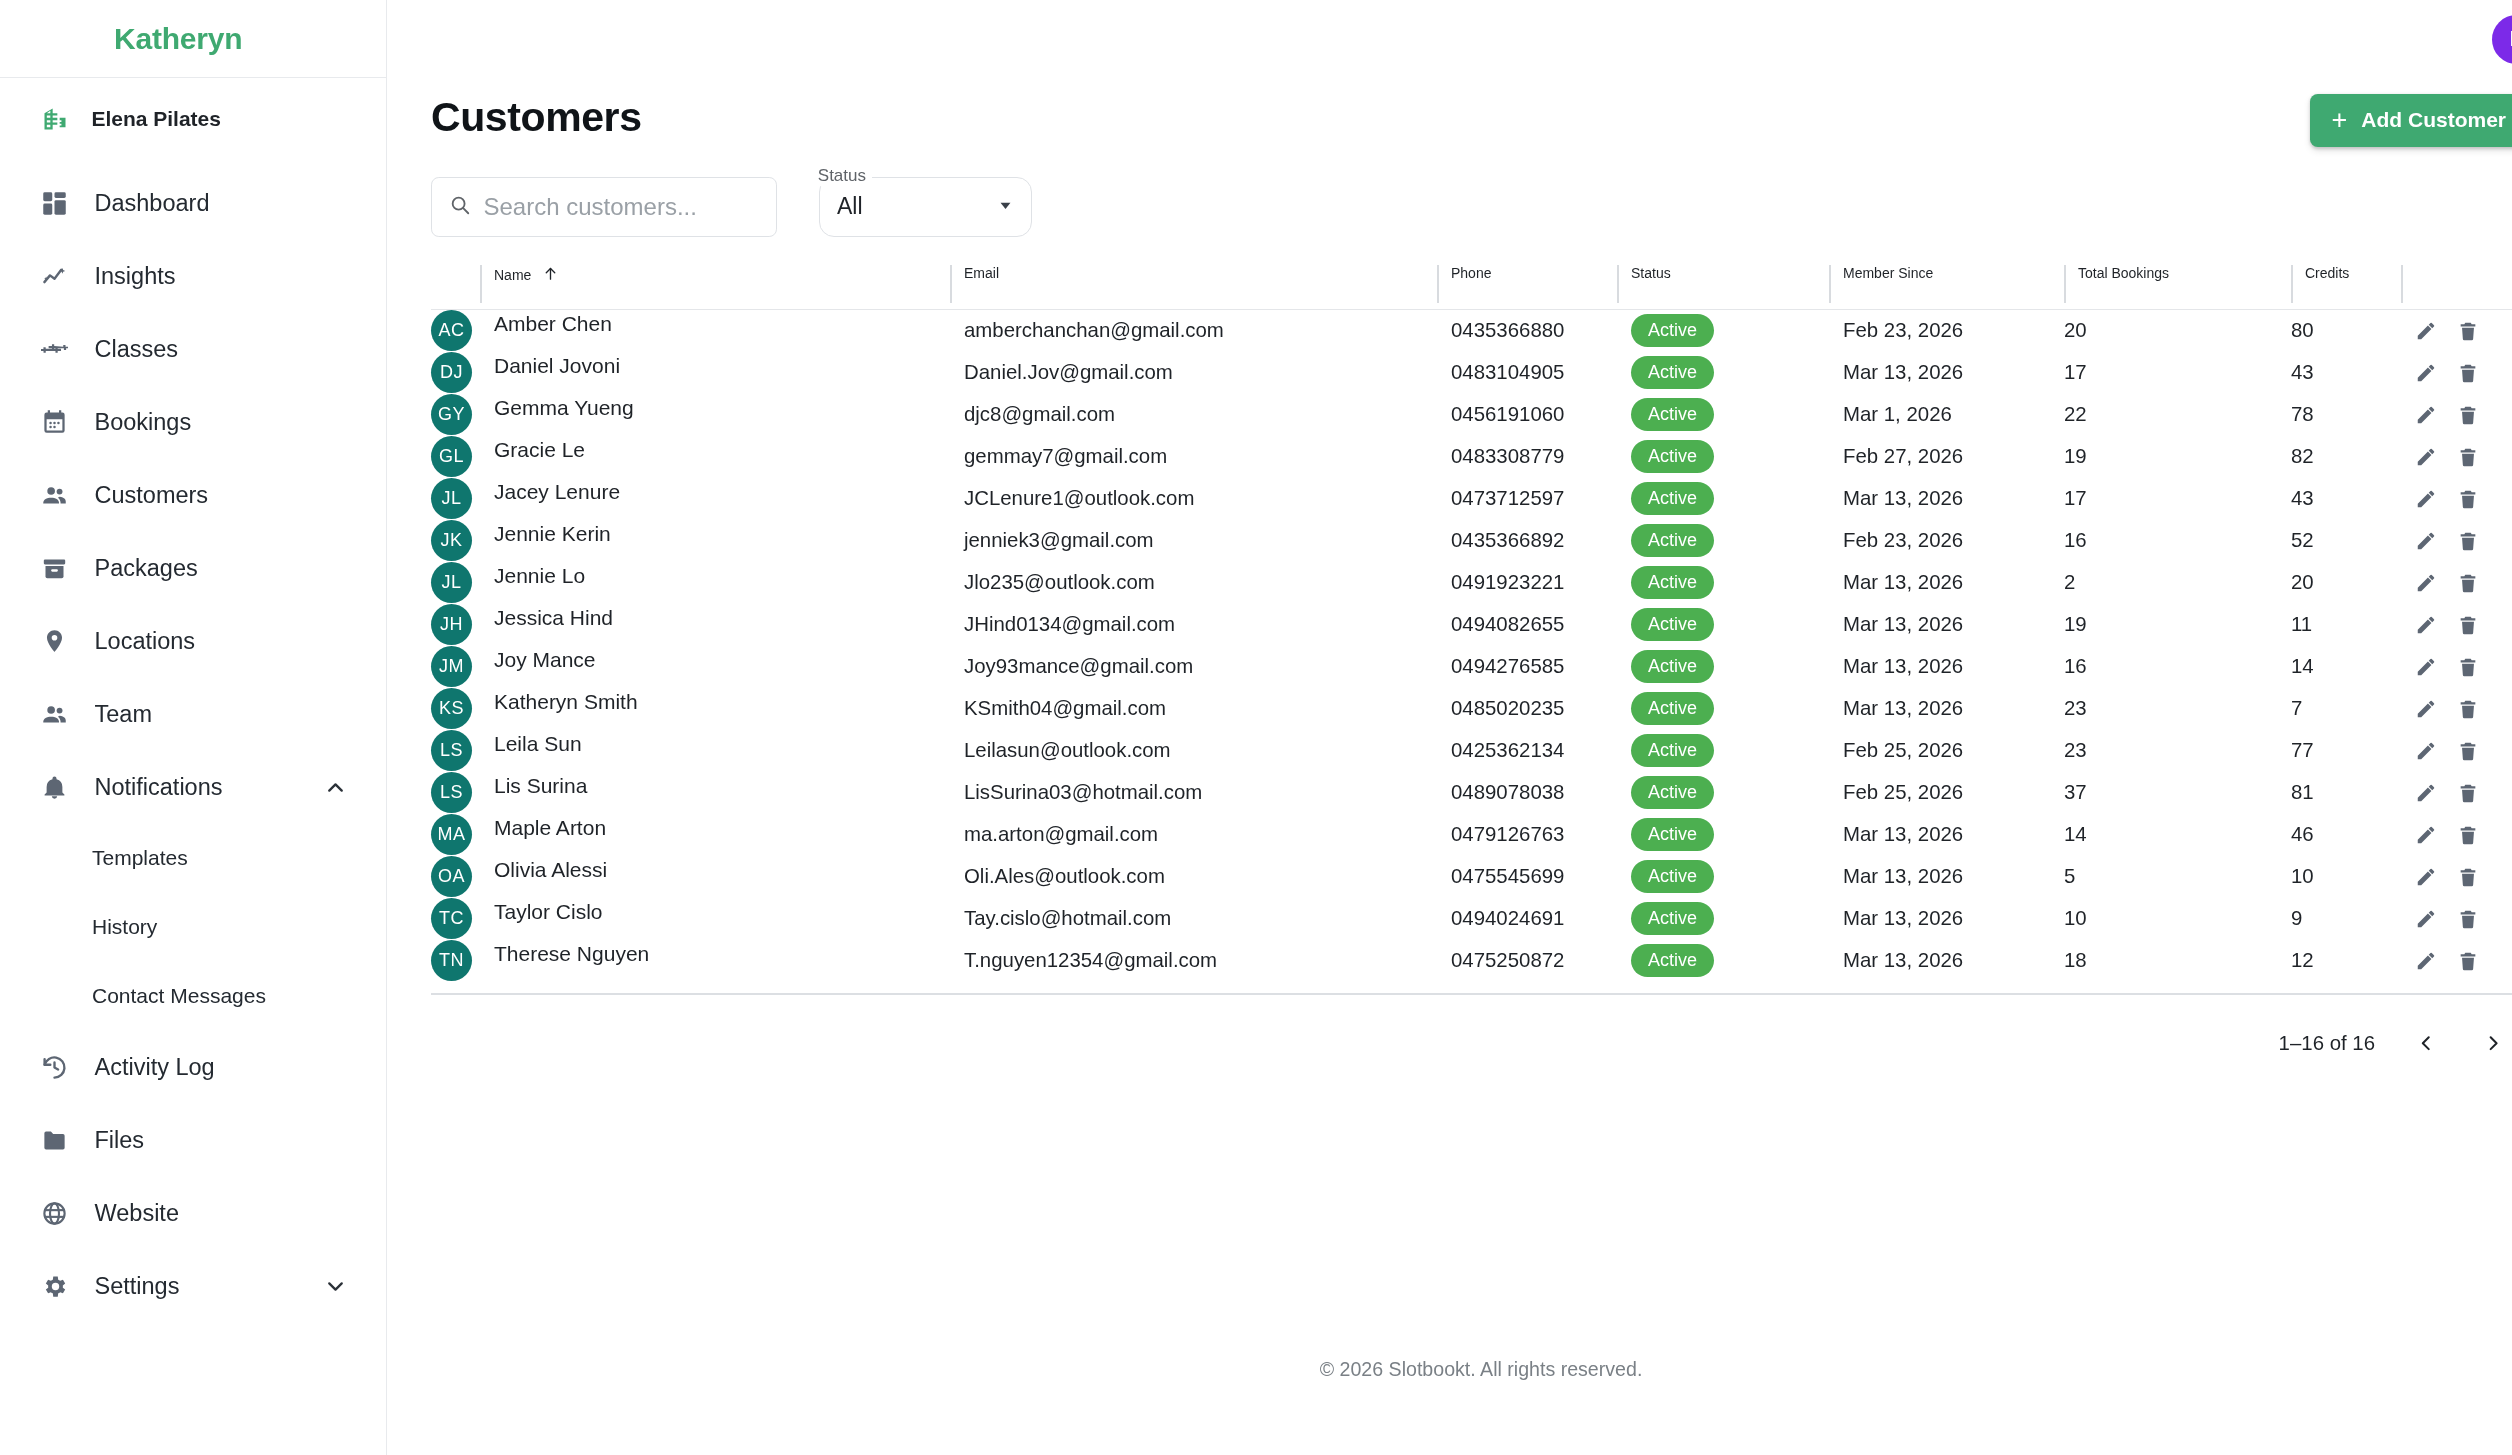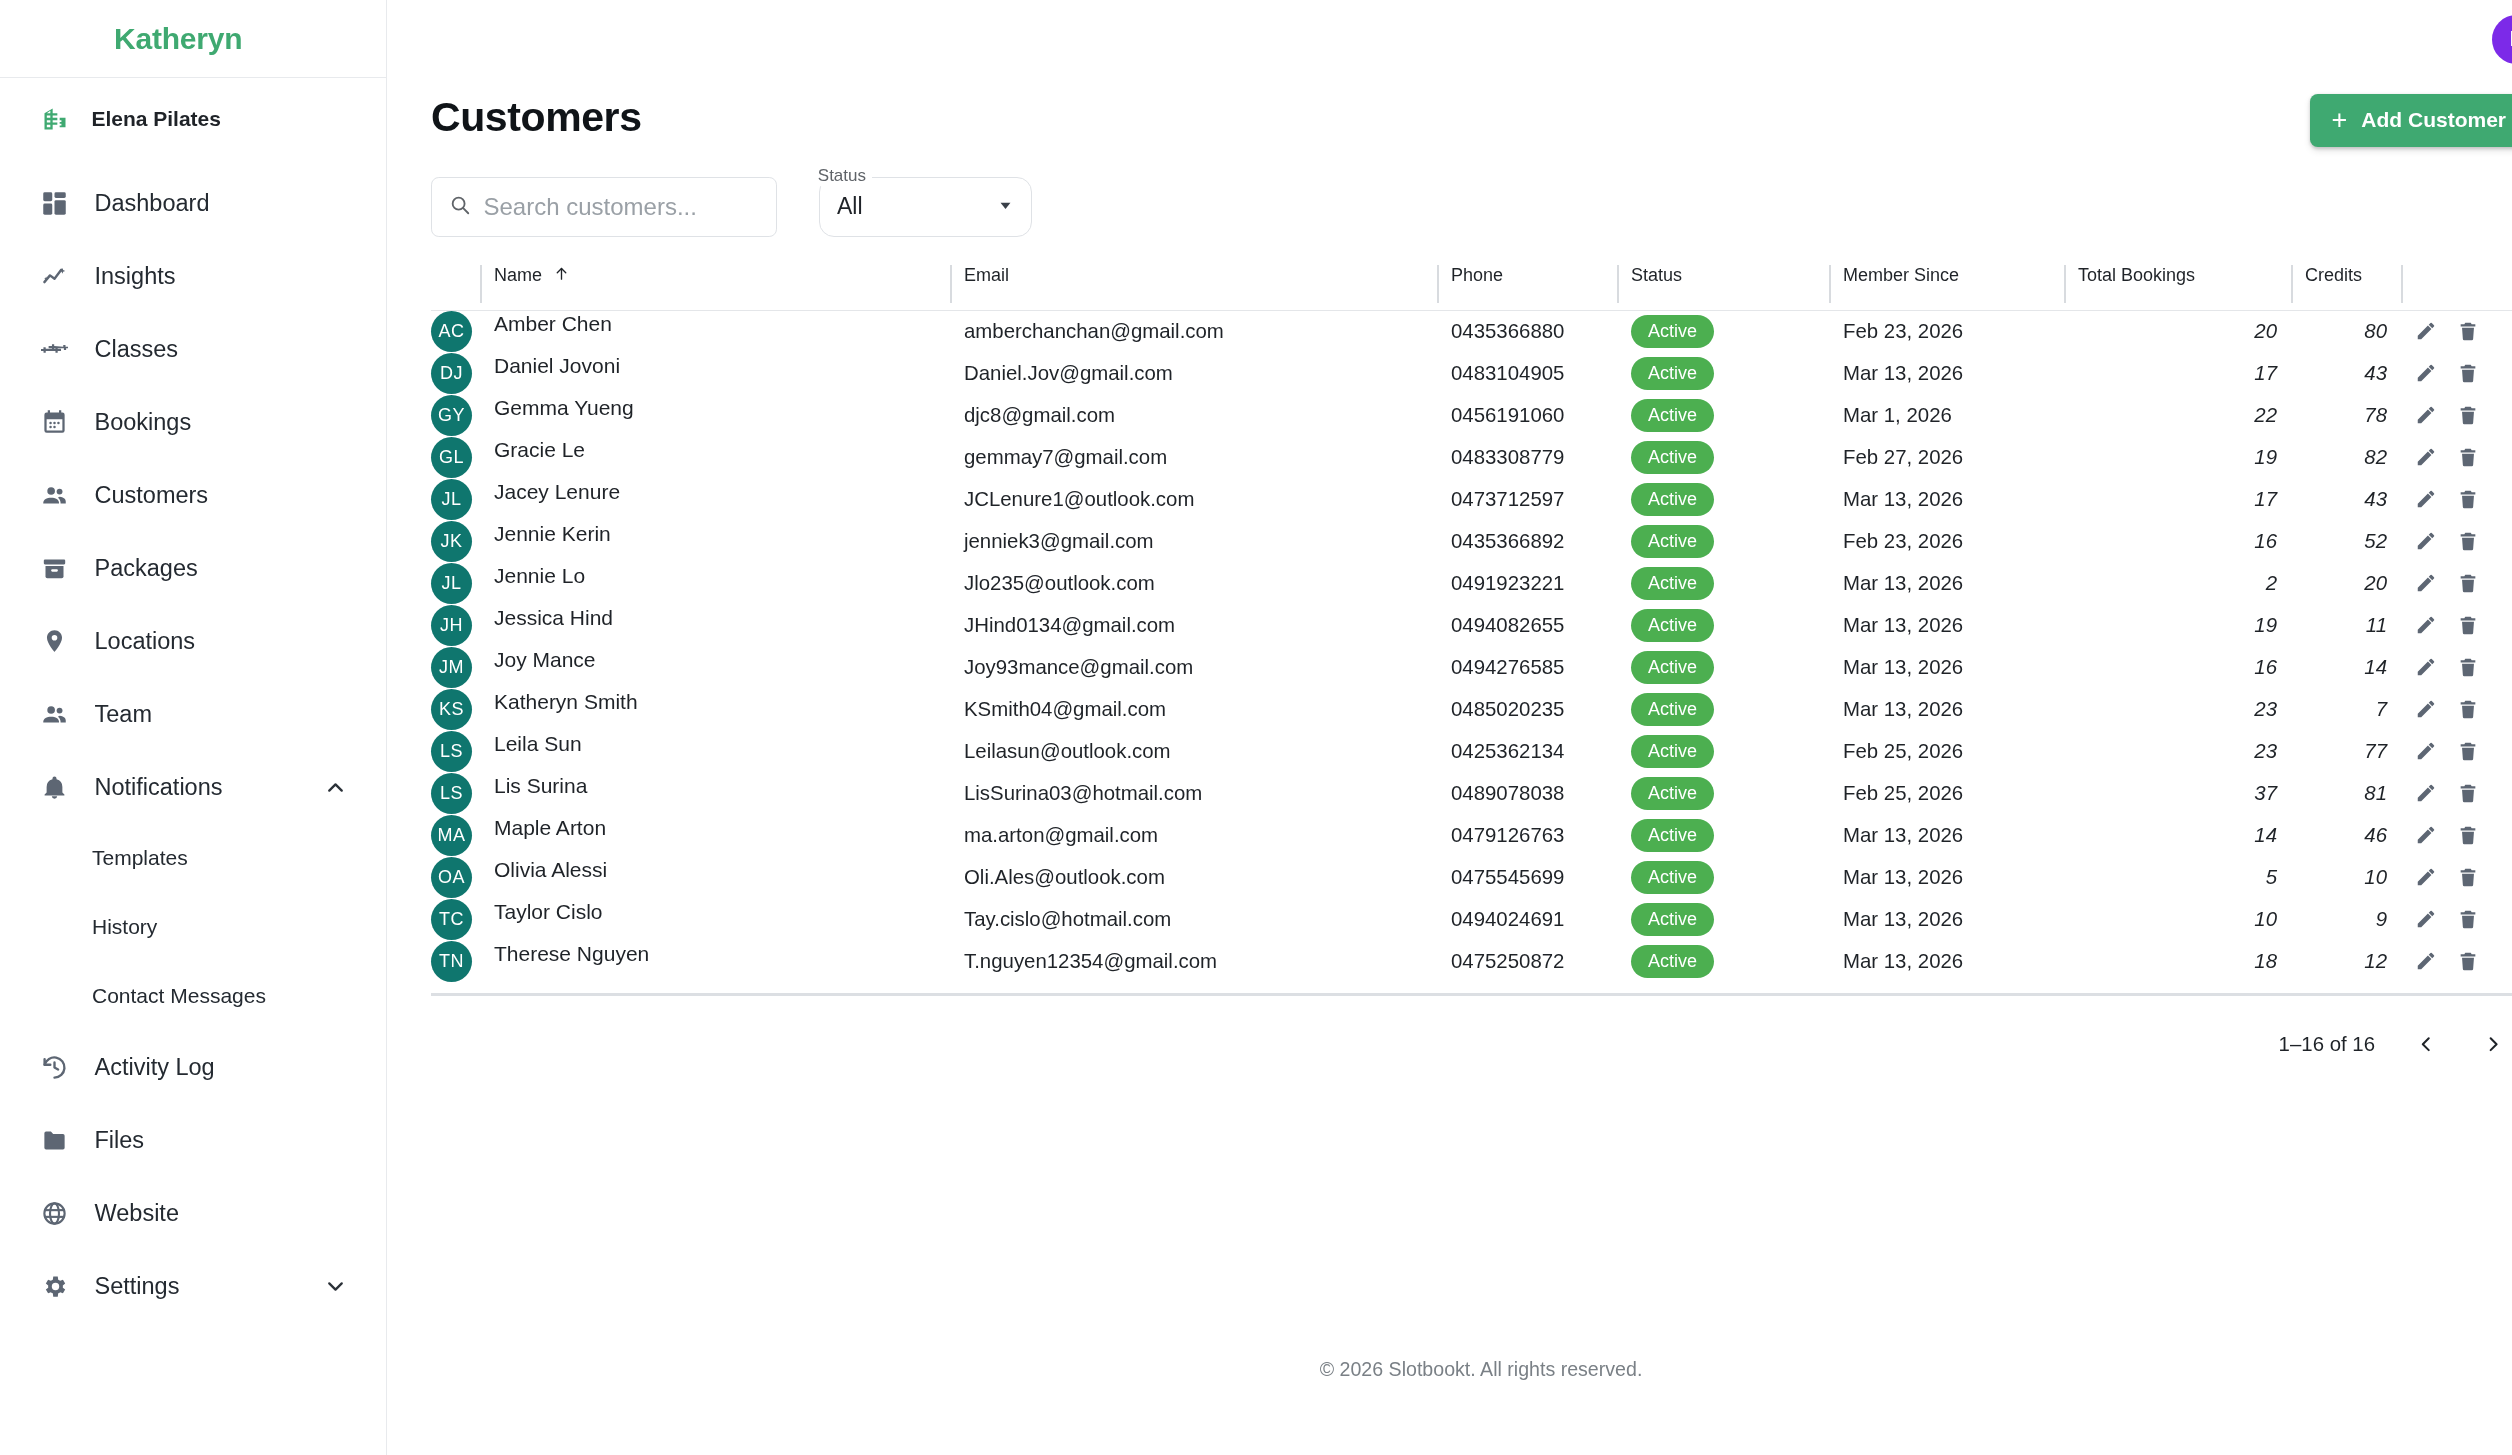--- a/index.html
+++ b/index.html
@@ -109,21 +109,21 @@
   .select-label {
     position: absolute; top: -11px; left: 12.5px;
     background: #fff; padding: 0 6.3px;
     font-size: 17px; color: #5f6368;
   }
 
   
   .table-wrap { padding: 28px 0 0 44px; margin-right: 14px; position: relative; }
   table { border-collapse: collapse; width: 2086px; table-layout: fixed; }
   thead th {
-    font-size: 18px; font-weight: 400; color: #1f2328;
+    font-size: 14px; font-weight: 400; color: #1f2328;
     text-align: left; padding: 0 0 23px 0;
     vertical-align: top; position: relative;
     border-bottom: 1.6px solid #e4e6e9;
     height: 45px;
   }
   thead th .hcell { padding-left: 14px; display: flex; align-items: center; gap: 11px; }
   thead th::before {
     content: ""; position: absolute; left: 0; top: 0;
     width: 1.6px; height: 38px; background: #d8dbdf;
   }
@@ -139,21 +139,21 @@
     background: #0f766e; color: #ffffff;
     display: flex; align-items: center; justify-content: center;
     font-size: 18px; font-weight: 500; letter-spacing: 0.4px;
   }
   tbody td.c-name { padding-left: 14px; }
   .nm { font-size: 21px; color: #1f2328; position: relative; top: -7px; }
   tbody td.c-email { padding-left: 14px; }
   tbody td.c-phone { padding-left: 14px; }
   tbody td.c-status { padding-left: 14px; }
   tbody td.c-since { padding-left: 14px; }
-  tbody td.c-bookings, tbody td.c-credits { text-align: right; padding-right: 14px; font-style: italic; }
+  tbody td.c-bookings, tbody td.c-credits { padding-right: 14px; }
   .badge {
     display: inline-flex; align-items: center; justify-content: center;
     background: #4caf50; color: #ffffff;
     border-radius: 783px; height: 33px; padding: 0 17px;
     font-size: 18px; font-weight: 400;
   }
   td.c-actions { width: 118px; }
   .actions { display: flex; align-items: center; gap: 20.4px; padding-left: 14px; }
   .act-btn { cursor: pointer; display: flex; align-items: center; }
   .table-bottom-rule {

